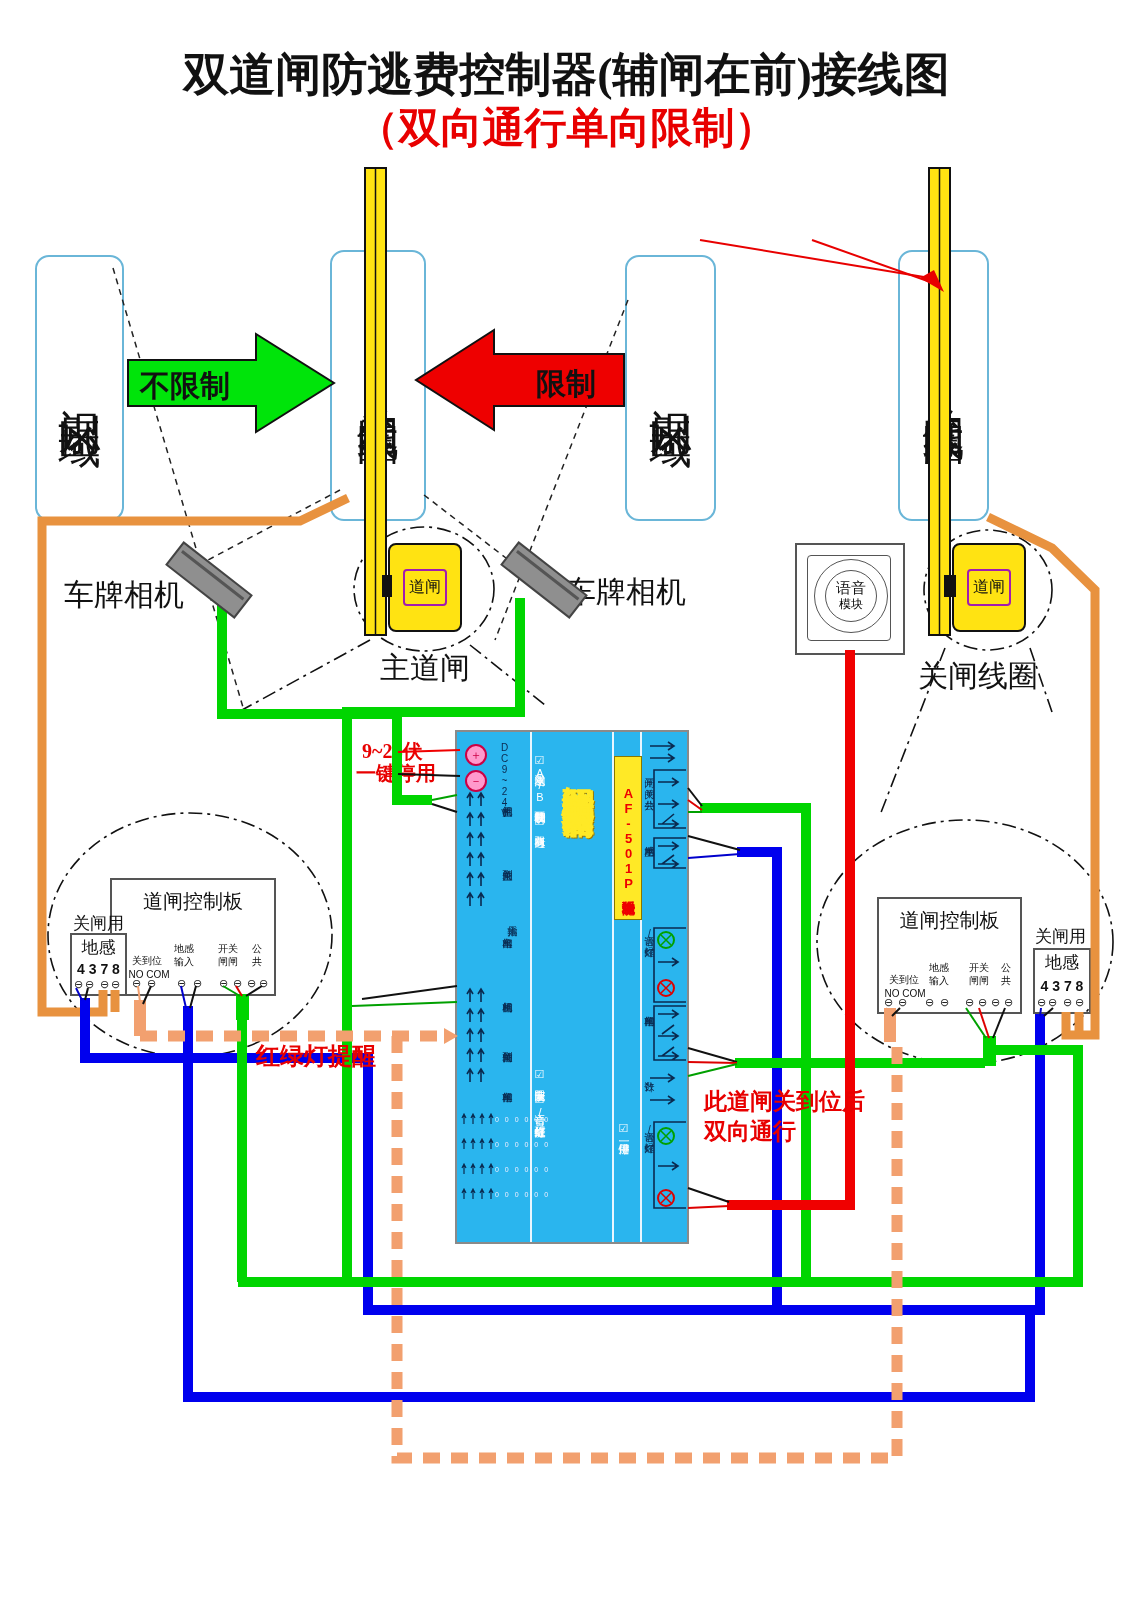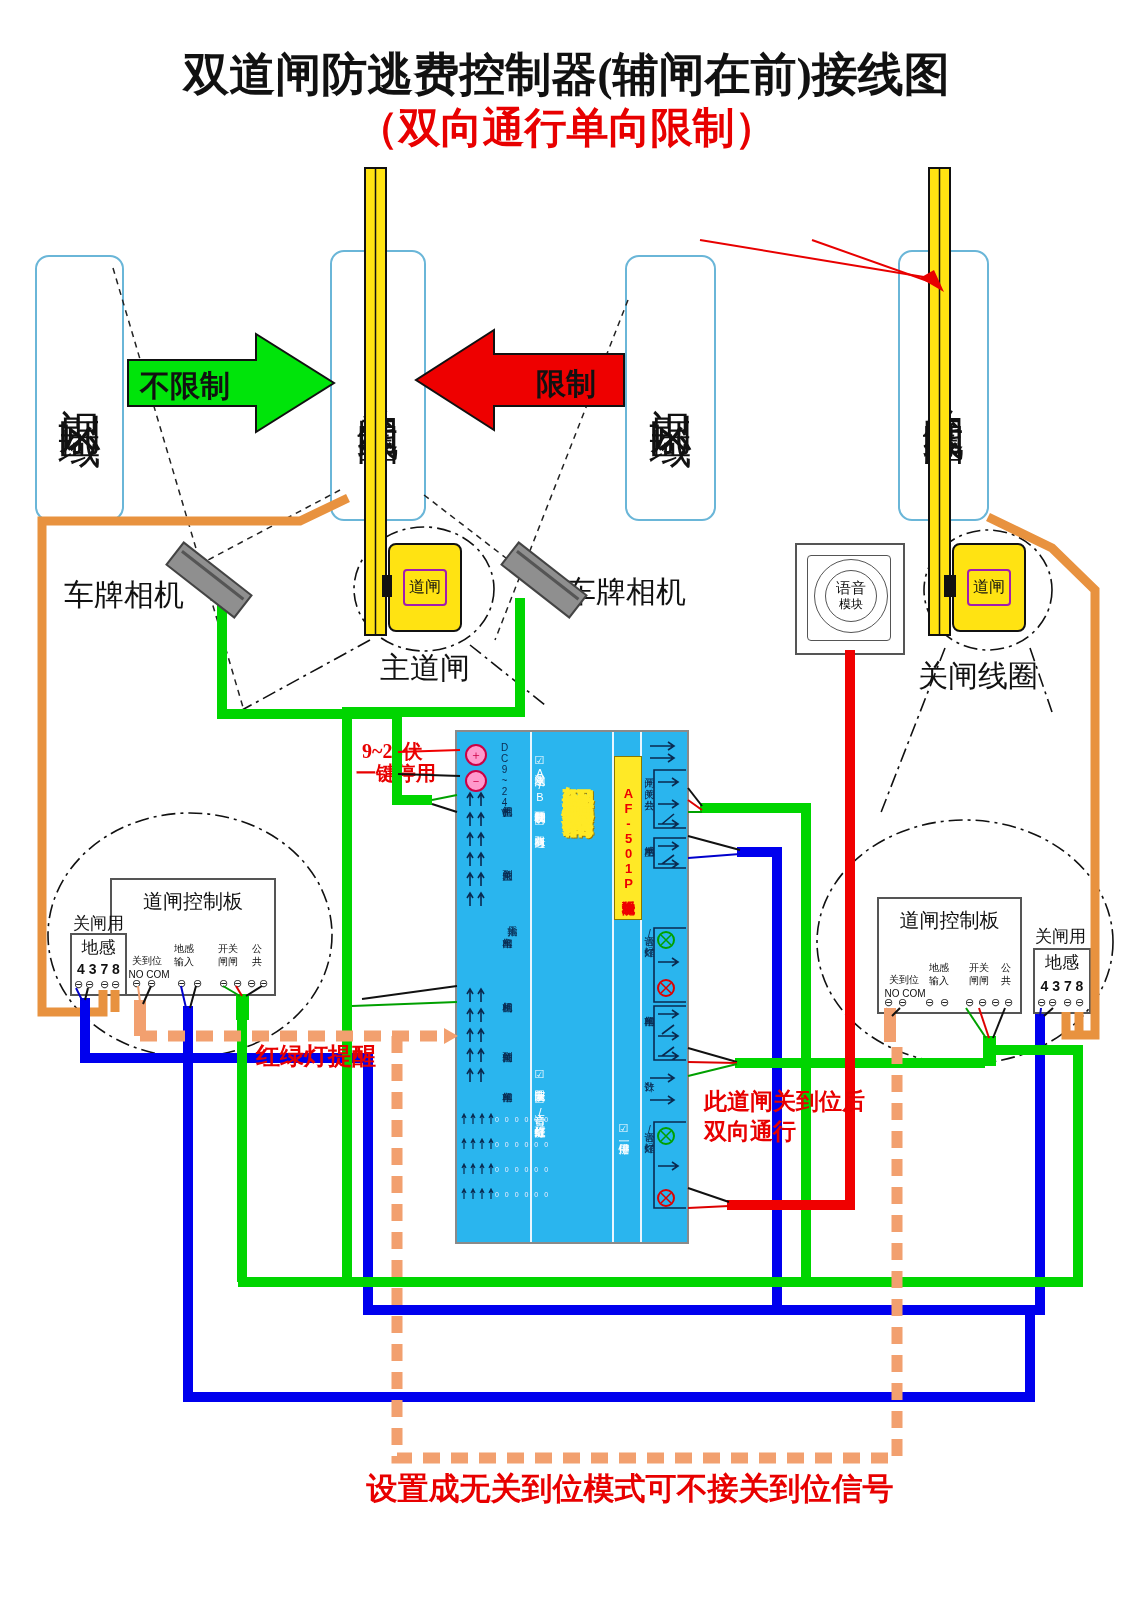--- a/index.html
+++ b/index.html
@@ -159,21 +159,20 @@
     <span class="term" style="left:13px;top:47px;">⊖</span>
     <span class="term" style="left:28px;top:47px;">⊖</span>
     <span class="term" style="left:40px;top:47px;">⊖</span>
   </div>
 
   <div class="abs ser redtxt" style="left:362px;top:738px;font-size:20px;">9~24伏</div>
   <div class="abs ser redtxt" style="left:356px;top:760px;font-size:20px;">一键停用</div>
   <div class="abs ser redtxt" style="left:256px;top:1040px;font-size:24px;z-index:6;">红绿灯提醒</div>
   <div class="abs ser redtxt" style="left:704px;top:1086px;font-size:23px;z-index:6;">此道闸关到位后</div>
   <div class="abs ser redtxt" style="left:704px;top:1116px;font-size:23px;z-index:6;">双向通行</div>
-  <div class="abs ser redtxt" style="left:240px;top:1468px;width:780px;text-align:center;font-size:31px;">设置成无关到位模式可不接关到位信号</div>
 
   <svg class="abs" width="1133" height="1602" style="left:0;top:0;pointer-events:none;" viewBox="0 0 1133 1602">
 
     <g stroke="#222" stroke-width="1.5" stroke-dasharray="6 5" fill="none">
       <path d="M113,268 L245,714"></path>
       <path d="M340,490 L208,560"></path>
       <path d="M628,300 L495,640"></path>
       <path d="M424,495 L506,558"></path>
     </g>
 

